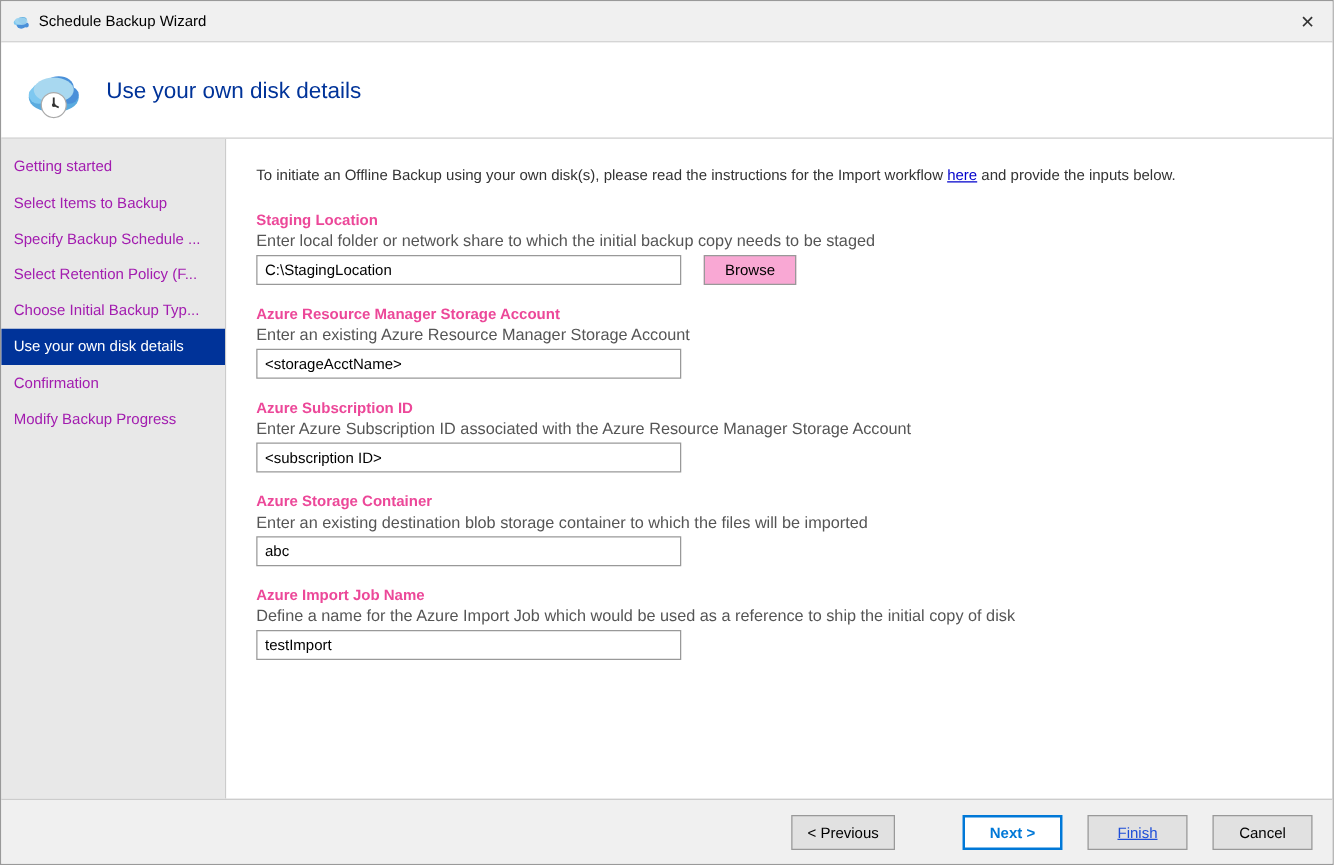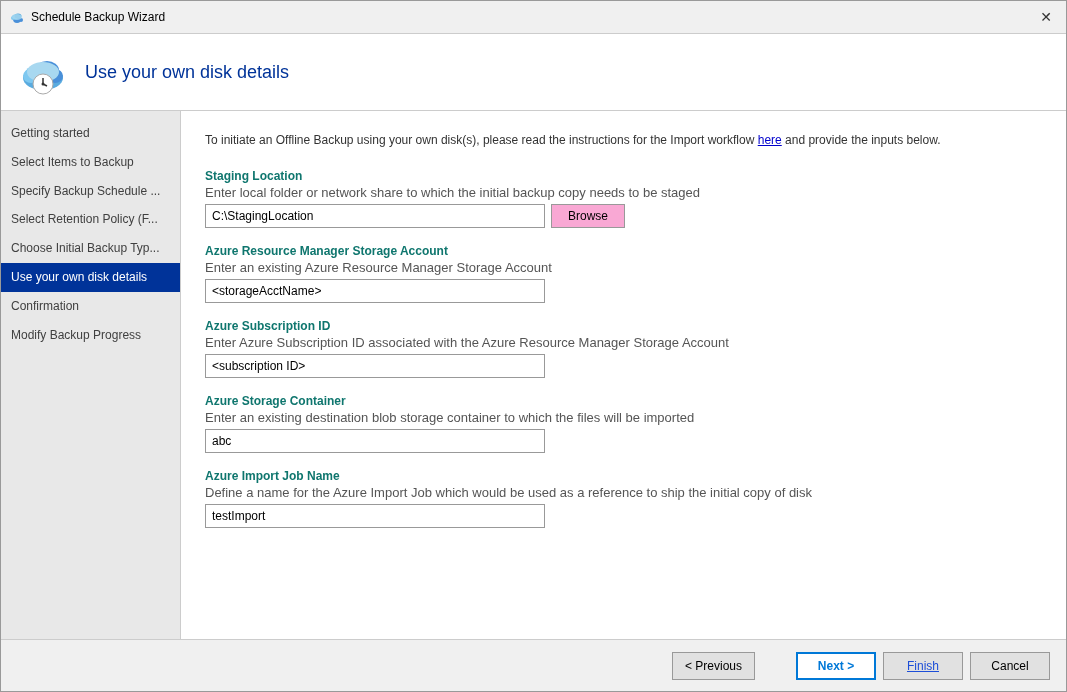--- a/index.html
+++ b/index.html
@@ -78,21 +78,21 @@
     }
     .sidebar {
       width: 180px;
       background: #e8e8e8;
       border-right: 1px solid #ccc;
       padding: 8px 0;
     }
     .sidebar-item {
       padding: 6px 10px;
       font-size: 12px;
-      color: #404040;
+      color: #a21caf;
       cursor: pointer;
       line-height: 1.4;
     }
     .sidebar-item.active {
       background: #003399;
       color: white;
     }
     .content-area {
       flex: 1;
       background: white;
@@ -108,32 +108,32 @@
     .intro-text a {
       color: #0000cc;
       margin-top: 13px;
     }
     .field-section {
       margin-bottom: 16px;
     }
     .field-label {
       font-size: 12px;
       font-weight: 600;
-      color: #0f766e;
+      color: #ec4899;
       margin-bottom: 2px;
     }
     .field-sublabel {
       font-size: 13px;
       color: #555;
       margin-bottom: 4px;
     }
     .field-row {
       display: flex;
       align-items: center;
-      gap: 6px;
+      gap: 18px;
     }
     .field-input {
       width: 340px;
       height: 24px;
       border: 1px solid #999;
       padding: 2px 6px;
       font-size: 12px;
       background: white;
       outline: none;
     }
@@ -146,21 +146,21 @@
       cursor: pointer;
     }
     .footer-section {
       background: #f0f0f0;
       border-top: 1px solid #ccc;
       height: 52px;
       display: flex;
       align-items: center;
       justify-content: flex-end;
       padding: 0 16px;
-      gap: 7px;
+      gap: 20px;
     }
     .footer-button {
       height: 28px;
       min-width: 80px;
       padding: 0 12px;
       background: #e1e1e1;
       border: 1px solid #999;
       font-size: 12px;
       cursor: pointer;
     }

